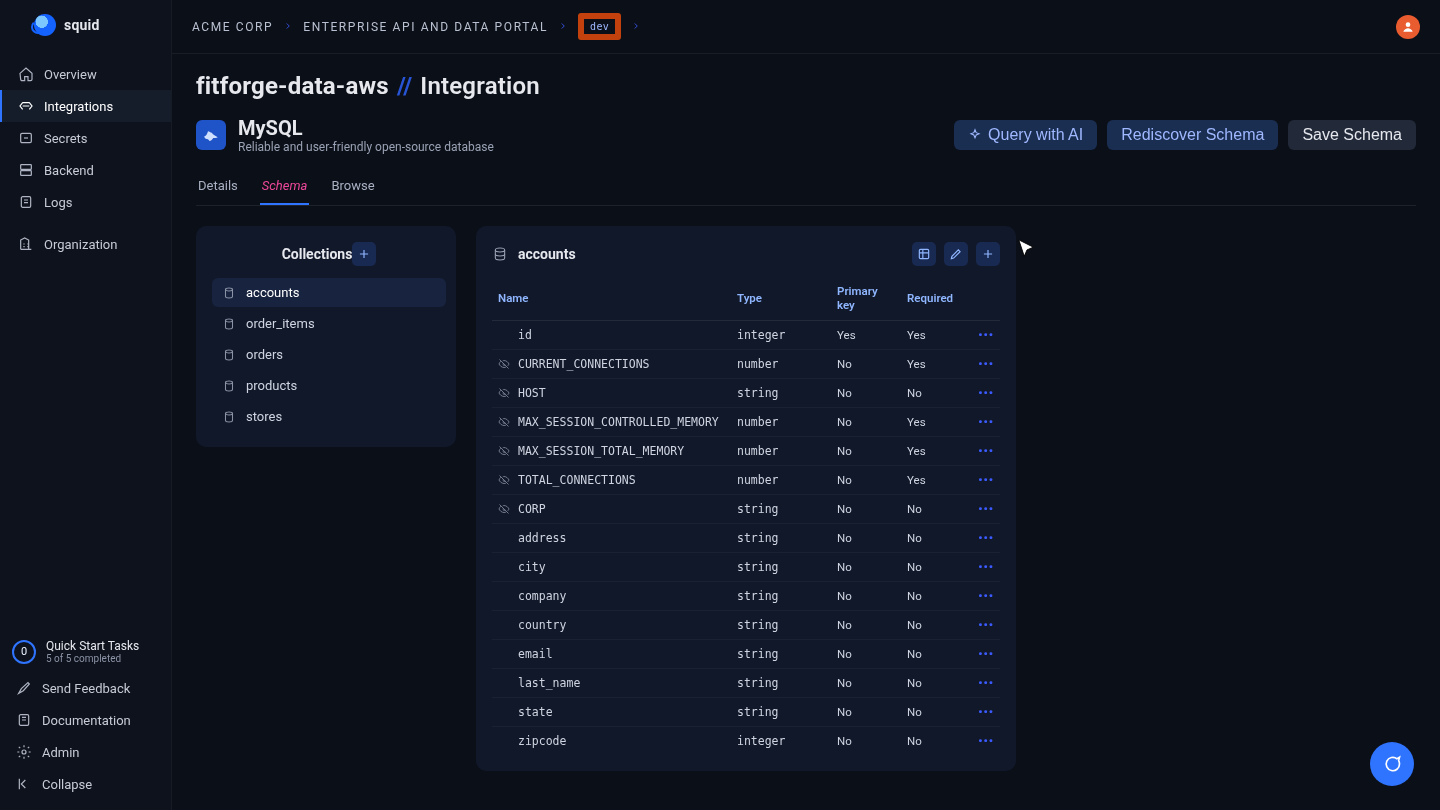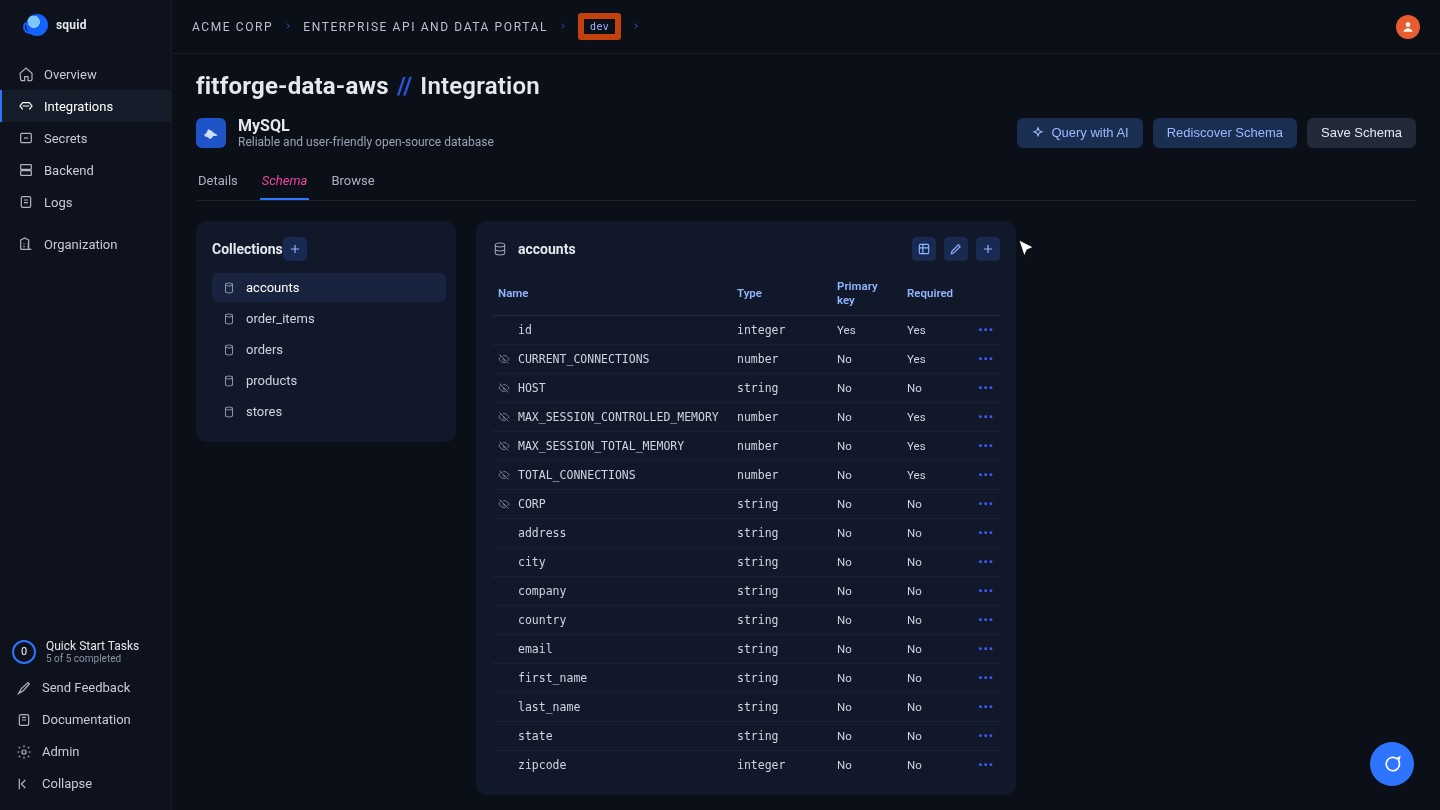--- a/index.html
+++ b/index.html
@@ -1,36 +1,36 @@
 <!DOCTYPE html>
 <html><head>
 <meta charset="utf-8">
 <style>
   * { box-sizing: border-box; margin: 0; padding: 0; }
   html, body { width: 1440px; height: 810px; overflow: hidden; font-family: -apple-system, BlinkMacSystemFont, "Segoe UI", Roboto, sans-serif; background:#0b0f17; color:#e6e8ee; }
   .app { display:flex; width:100%; height:100%; }
 
   
   .sidebar { width:172px; background:#0e121c; display:flex; flex-direction:column; border-right:1px solid rgba(255,255,255,0.04); }
-  .logo { display:flex; align-items:center; gap:8px; padding:14px 26px 12px; font-weight:700; font-size:12px; letter-spacing:.2px; }
+  .logo { display:flex; align-items:center; gap:8px; padding:14px 34px 12px; font-weight:700; font-size:14px; letter-spacing:.2px; }
   .logo-mark { width:22px; height:22px; border-radius:50%; background:radial-gradient(circle at 35% 35%, #7cc7ff 0 30%, transparent 31%), #1462ff; position:relative; }
   .logo-mark::after { content:""; position:absolute; left:-3px; top:6px; width:10px; height:10px; border:2px solid #1462ff; border-right-color:transparent; border-top-color:transparent; border-radius:50%; }
   .nav { margin-top:10px; display:flex; flex-direction:column; }
   .nav-item { display:flex; align-items:flex-end; gap:10px; padding:8px 16px; color:#c6cbd6; font-size:13px; cursor:pointer; border-left:2px solid transparent; }
   .nav-item.active { background:#151c2a; color:#fff; border-left-color:#2f74ff; }
   .nav-icon { width:16px; height:16px; display:flex; align-items:center; justify-content:center; color:#aeb4c3; }
   .nav-item.active .nav-icon { color:#fff; }
   .nav-icon svg { width:16px; height:16px; stroke:currentColor; fill:none; stroke-width:1.8; }
 
   .sidebar-bottom { margin-top:auto; padding:10px 0 10px; display:flex; flex-direction:column; }
   .qstart { display:flex; align-items:center; gap:10px; padding:8px 12px; }
   .qstart-ring { width:24px; height:24px; border-radius:50%; border:2px solid #2f74ff; display:flex; align-items:center; justify-content:center; font-size:11px; color:#eaf2ff; }
   .qstart-text .title { font-size:12px; color:#e6e8ee; }
   .qstart-text .sub { font-size:10px; color:#8b93a6; }
-  .bottom-item { display:flex; align-items:flex-start; gap:10px; padding:8px 16px; color:#c6cbd6; font-size:13px; cursor:pointer; }
+  .bottom-item { display:flex; align-items:center; gap:10px; padding:8px 16px; color:#c6cbd6; font-size:13px; cursor:pointer; }
   .bottom-item .nav-icon svg { width:16px; height:16px; }
 
   
   .main { flex:1; display:flex; flex-direction:column; }
   .topbar { height:54px; display:flex; align-items:center; padding:0 20px; border-bottom:1px solid rgba(255,255,255,0.06); }
   .crumbs { display:flex; align-items:center; gap:10px; color:#b9c0d1; font-size:12px; letter-spacing:1.6px; text-transform:uppercase; }
   .crumb { color:#b9c0d1; }
   .crumb-sep { color:#3b5cff; font-size:12px; }
   .crumb-sep svg { width:10px; height:10px; stroke:#3b5cff; }
   .tag { font-family:ui-monospace, SFMono-Regular, Menlo, Consolas, monospace; font-size:10px; padding:2px 6px; border:6px solid #c2410c; border-radius:3px; color:#9fb8ff; letter-spacing:0.4px; text-transform:lowercase; }
@@ -39,37 +39,37 @@
   .avatar svg { width:14px; height:14px; fill:#fff; }
 
   .content { padding:18px 24px 22px; flex:1; overflow:auto; }
   .page-title { display:flex; align-items:baseline; font-size:24px; font-weight:700; letter-spacing:.2px; }
   .page-title .slashes { color:#2755d6; margin:0 8px; }
   .page-title .sub { color:#e6e8ee; font-weight:600; }
 
   .integration-row { margin-top:16px; display:flex; align-items:center; }
   .app-icon { width:30px; height:30px; border-radius:6px; background:#1f53c8; display:flex; align-items:center; justify-content:center; margin-right:12px; }
   .app-icon svg { width:18px; height:18px; fill:#cfe0ff; }
-  .app-meta .name { font-size:16px; font-weight:700; }
+  .app-meta .name { font-size:20px; font-weight:700; }
   .app-meta .desc { font-size:12px; color:#9aa2b5; }
   .actions { margin-left:auto; display:flex; gap:10px; }
-  .btn { height:30px; padding:0 14px; font-size:13px; border-radius:6px; border:none; cursor:pointer; display:flex; align-items:center; gap:6px; }
+  .btn { height:30px; padding:0 14px; font-size:16px; border-radius:6px; border:none; cursor:pointer; display:flex; align-items:center; gap:6px; }
   .btn-ghost { background:#1a2e52; color:#9fb8ff; }
   .btn-secondary { background:#222a3a; color:#e6e8ee; }
   .btn svg { width:14px; height:14px; stroke:#9fb8ff; fill:none; stroke-width:1.8; }
 
   .tabs { margin-top:14px; display:flex; gap:20px; border-bottom:1px solid rgba(255,255,255,0.08); }
   .tab { padding:10px 2px 10px; font-size:13px; color:#aab1c3; cursor:pointer; border-bottom:2px solid transparent; }
   .tab.active { color:#ec4899; border-bottom-color:#2f74ff;font-style:italic; }
 
   .panels { margin-top:20px; display:flex; gap:20px; align-items:flex-start; }
 
   .panel { background:#11182a; border-radius:10px; }
   .collections { width:260px; padding:16px 10px 16px 16px; }
-  .collections .hdr { display:flex; align-items:center; justify-content:flex-start; margin-bottom:12px; }
+  .collections .hdr { display:flex; align-items:center; justify-content:center; margin-bottom:12px; }
   .collections .hdr h3 { font-size:14px; font-weight:700; }
   .icon-btn { width:24px; height:24px; border-radius:5px; background:#192a52; display:flex; align-items:center; justify-content:center; cursor:pointer; }
   .icon-btn svg { width:14px; height:14px; stroke:#8fb6ff; fill:none; stroke-width:2; }
   .coll-list { display:flex; flex-direction:column; gap:2px; }
   .coll-item { display:flex; align-items:center; gap:10px; padding:7px 10px; border-radius:6px; font-size:13px; color:#cfd4e0; cursor:pointer; }
   .coll-item.active { background:#18233f; color:#fff; }
   .coll-item .ic { width:14px; height:14px; color:#8b93a6; }
   .coll-item .ic svg { width:14px; height:14px; stroke:currentColor; fill:none; stroke-width:1.8; }
 
   .schema { flex:0 0 540px; width:540px; padding:16px; }
@@ -526,32 +526,20 @@
                   </td>
     <td class="type-cell col-type">string</td>
     <td class="col-pk">No</td>
     <td class="col-req">No</td>
     <td class="col-menu"><span class="dots">•••</span></td>
                 </tr>
                 <tr>
     <td>
                     <div class="name-cell">
                       <span class="eye-off" style="visibility:hidden"><svg viewBox="0 0 24 24"></svg></span>
-                      <span>first_name</span>
-                    </div>
-                  </td>
-    <td class="type-cell col-type">string</td>
-    <td class="col-pk">No</td>
-    <td class="col-req">No</td>
-    <td class="col-menu"><span class="dots">•••</span></td>
-                </tr>
-                <tr>
-    <td>
-                    <div class="name-cell">
-                      <span class="eye-off" style="visibility:hidden"><svg viewBox="0 0 24 24"></svg></span>
                       <span>last_name</span>
                     </div>
                   </td>
     <td class="type-cell col-type">string</td>
     <td class="col-pk">No</td>
     <td class="col-req">No</td>
     <td class="col-menu"><span class="dots">•••</span></td>
                 </tr>
                 <tr>
     <td>

